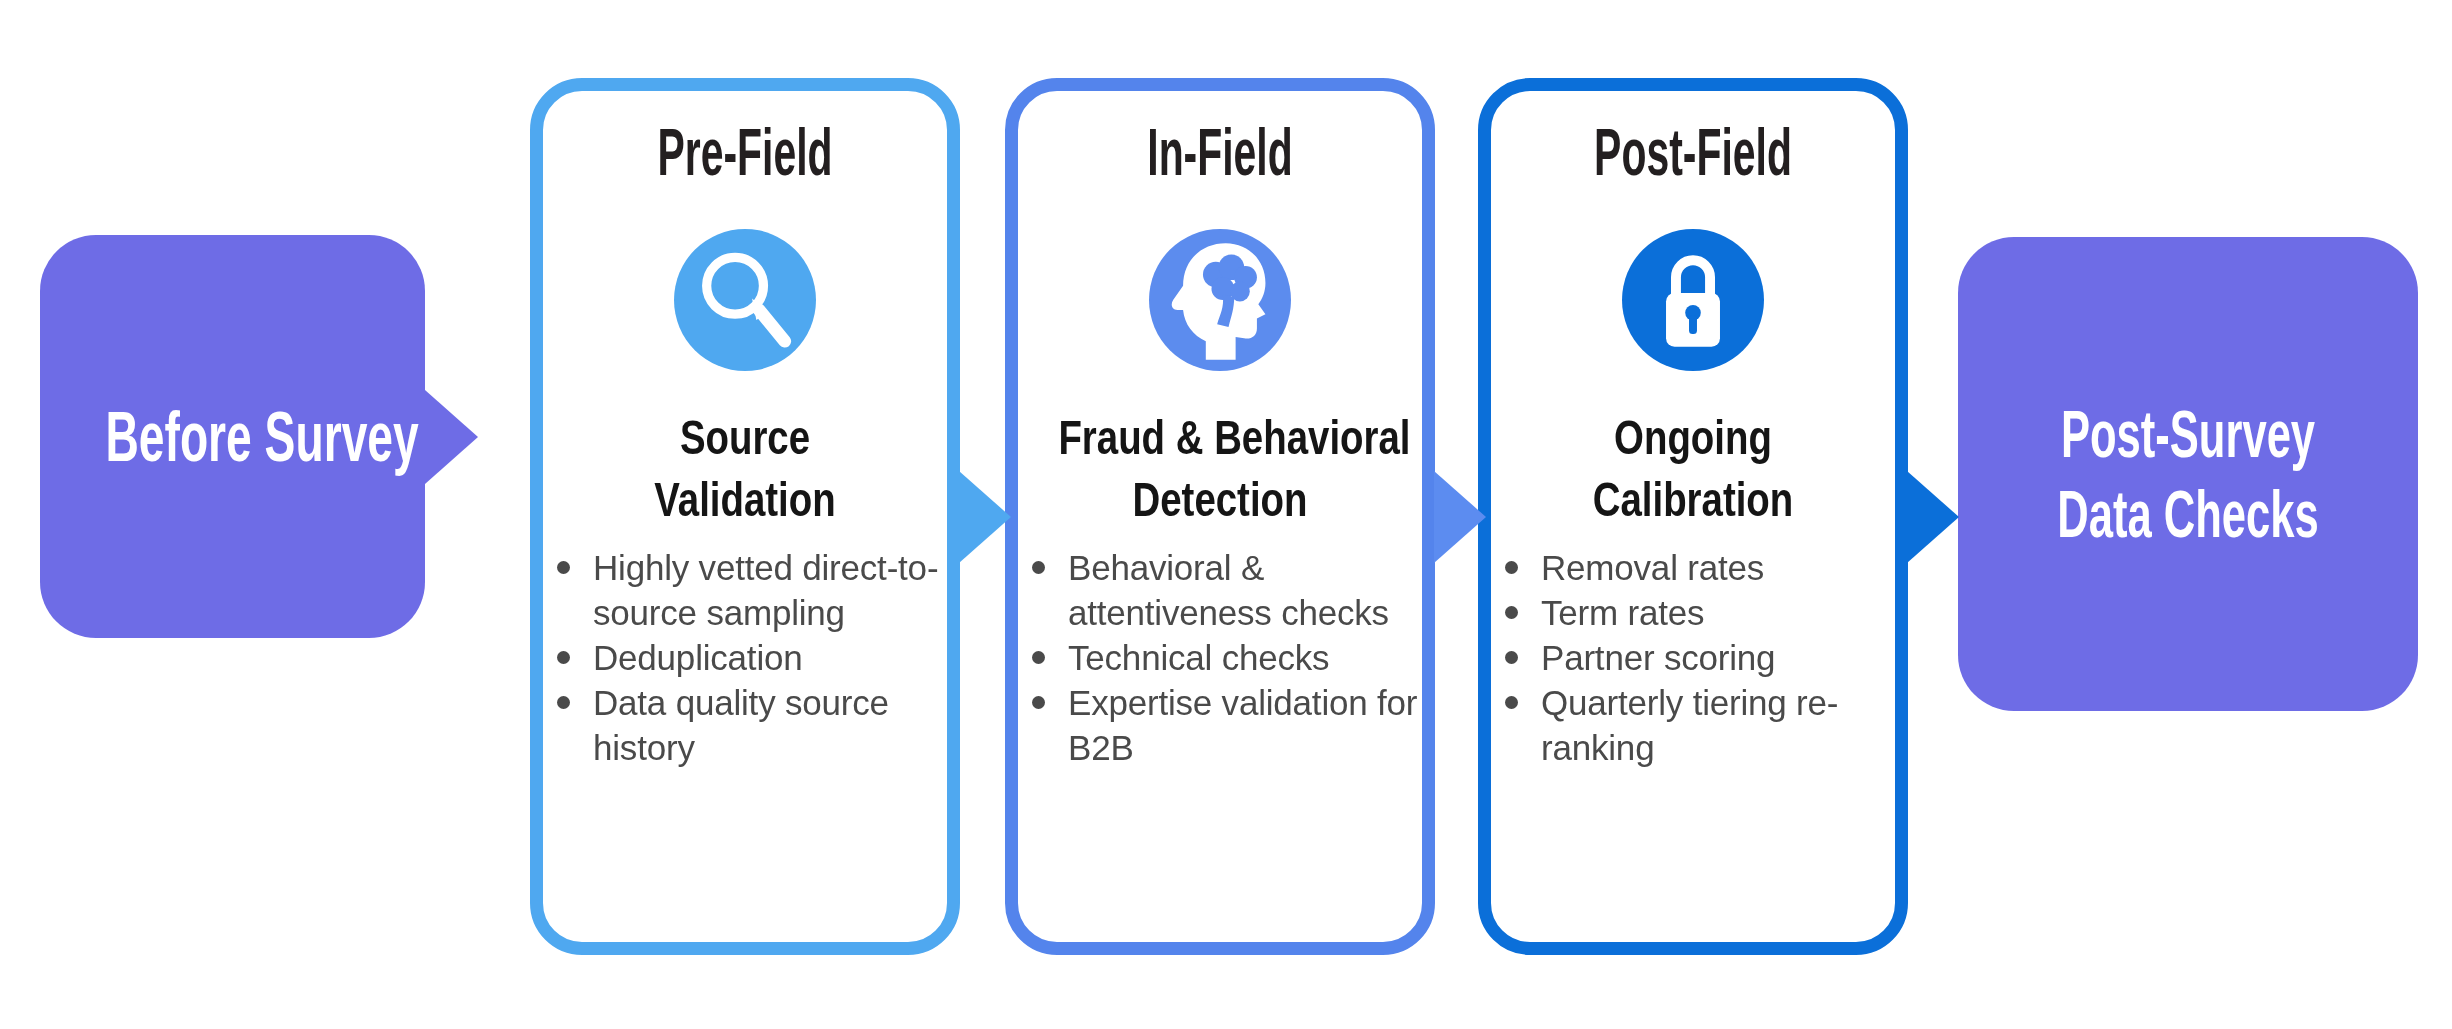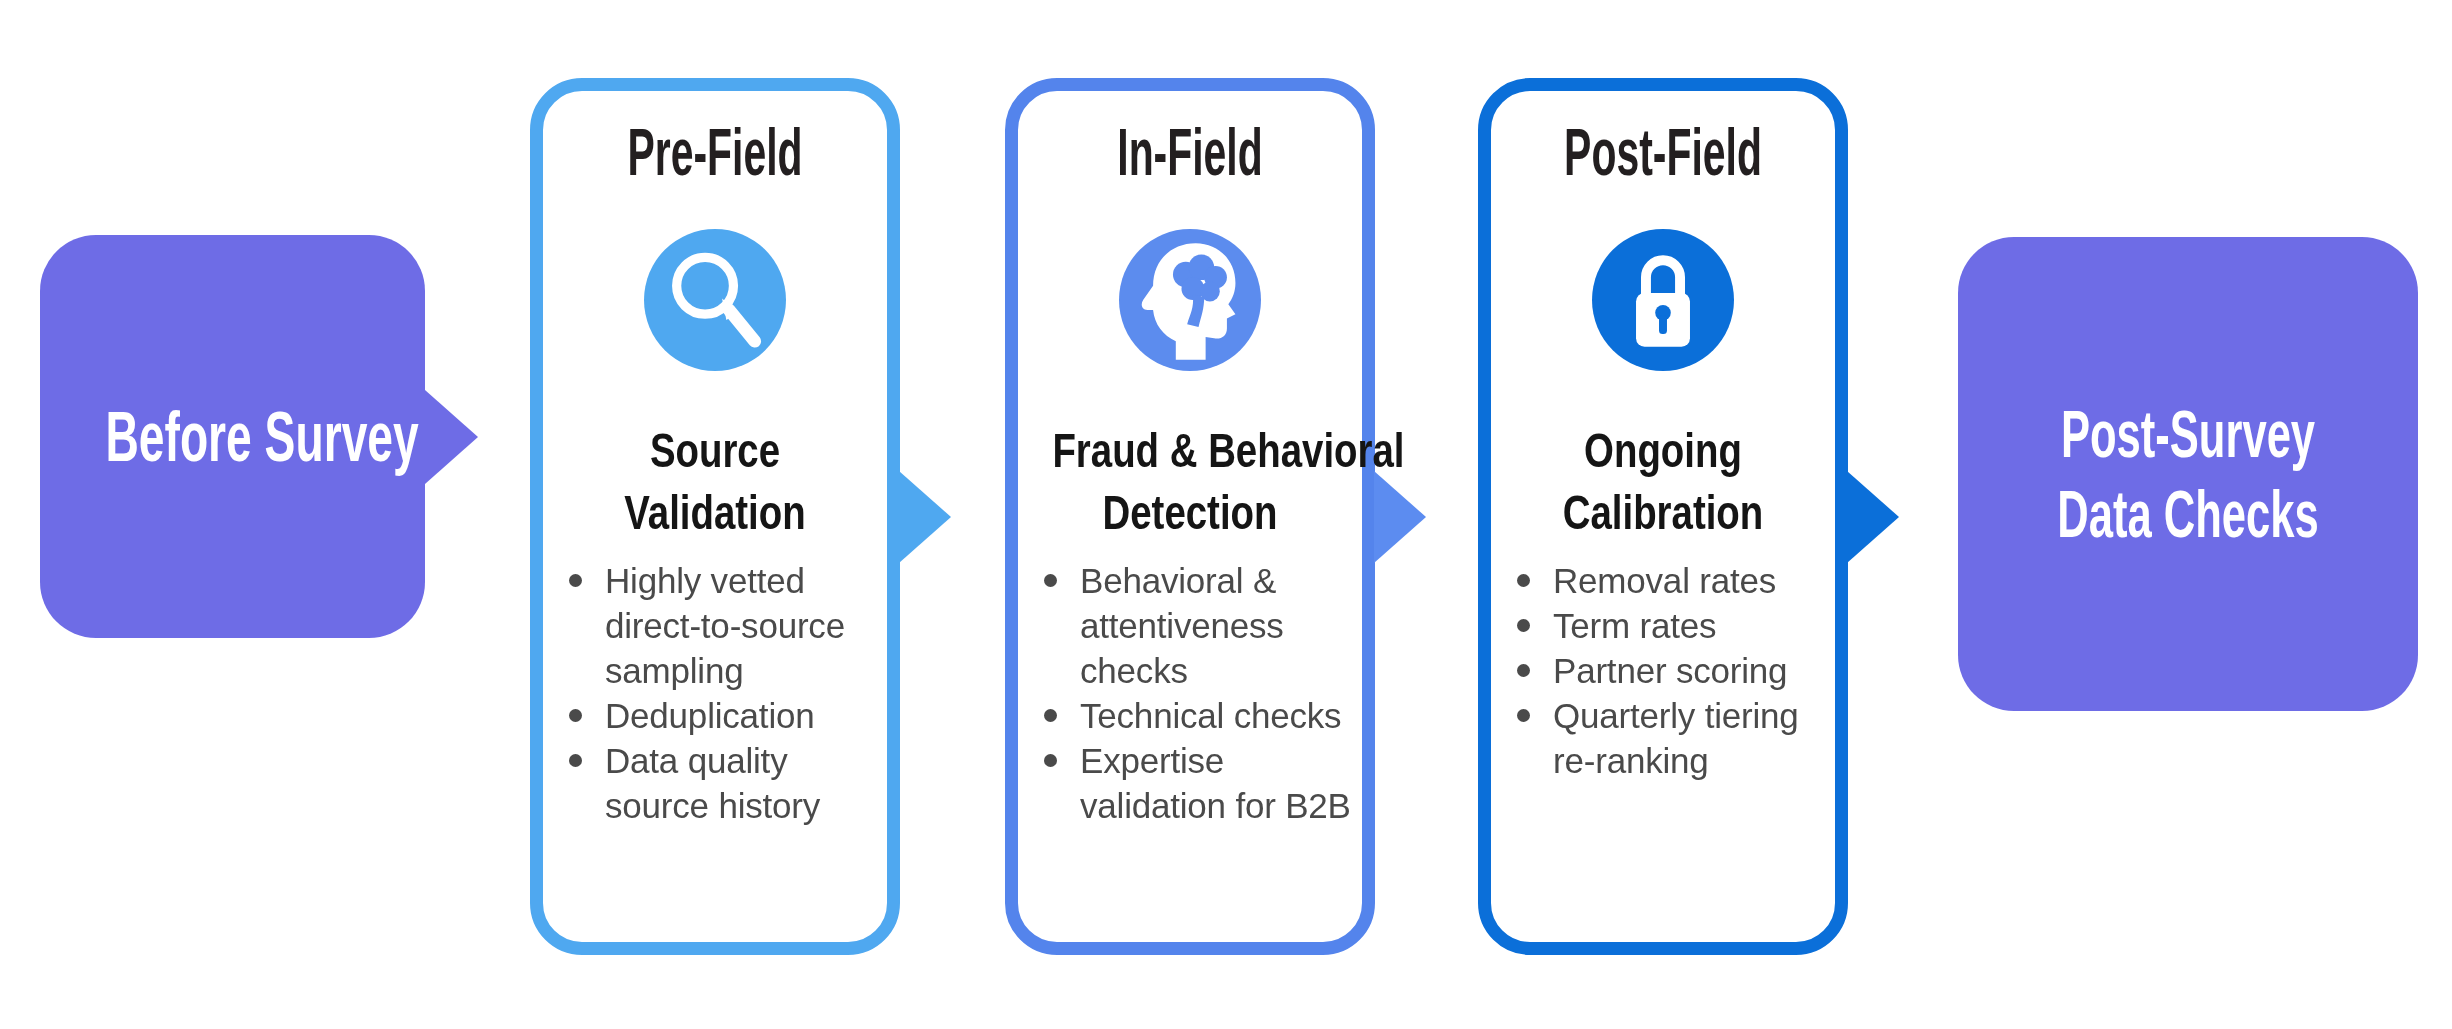--- a/index.html
+++ b/index.html
@@ -41,21 +41,21 @@
     transform: scaleX(0.66);
     white-space: nowrap;
     width: 100%;
   }
   .endpoint.start .endpoint-line { font-size: 70px; }
 
   
   .card {
     position: absolute;
     top: 78px;
-    width: 370px;
+    width: 430px;
     height: 877px;
     background: #ffffff;
     border-radius: 52px;
     box-sizing: border-box;
     border: 13px solid #999;
   }
   .card.stage-0 { left: 530px;  border-color: #4FA8F0; }
   .card.stage-1 { left: 1005px; border-color: #5484EC; }
   .card.stage-2 { left: 1478px; border-color: #0B6FD9; }
 
@@ -87,34 +87,34 @@
     width: 142px; height: 142px;
     border-radius: 50%;
     margin: 40px auto 0 auto;
     display: flex; align-items: center; justify-content: center;
   }
   .stage-0 .icon-circle { background: #4FA8F0; }
   .stage-1 .icon-circle { background: #5C8CEE; }
   .stage-2 .icon-circle { background: #0B6FD9; }
   .icon-circle svg { width: 142px; height: 142px; display: block; }
 
-  .card-heading { margin-top: 49px; }
+  .card-heading { margin-top: 36px; }
   .heading-line {
     font-size: 48px;
     line-height: 62px;
     font-weight: bold;
     color: #151515;
     text-align: center;
     transform: scaleX(0.80);
     white-space: nowrap;
   }
 
   .bullets {
     list-style: none;
-    margin: 14px 0 0 16px;
+    margin: 14px 0 0 4px;
     padding: 0 4px 0 0;
     color: #4A4A4A;
     font-size: 35px;
     line-height: 45px;
     letter-spacing: -0.2px;
   }
   .bullets li { position: relative; padding-left: 46px; }
   .bullets li::before {
     content: "";
     position: absolute;

